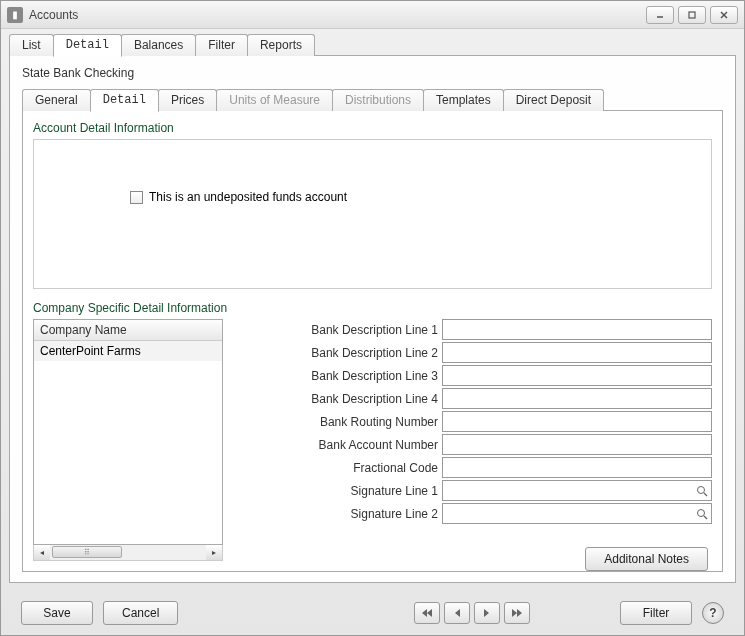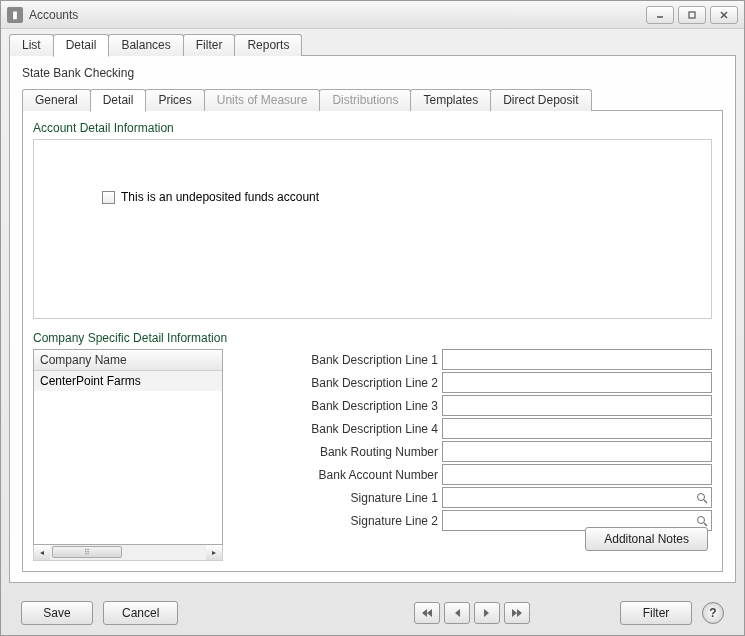--- a/index.html
+++ b/index.html
@@ -74,20 +74,21 @@
       color: #333;
       font-size: 12px;
     }
     .tab.active {
       background: #fff;
       position: relative;
       z-index: 3;
       border-bottom: 1px solid #fff;
       margin-bottom: -1px;
       padding-bottom: 4px;
+      font-family: Liberation Mono, monospace;
     }
     .tab.disabled { color: #999; }
     .panel {
       border: 1px solid #aaa;
       background: #fefefe;
       flex: 1;
       padding: 10px 12px;
       display: flex;
       flex-direction: column;
     }
@@ -112,22 +113,22 @@
       position: relative;
     }
     .section-label {
       color: #14532d;
       font-size: 12px;
       margin-bottom: 4px;
     }
     .detail-box {
       border: 1px solid #ccc;
       background: #fff;
-      height: 180px;
-      padding: 50px 0 0 68px;
+      height: 150px;
+      padding: 50px 0 0 96px;
       margin-bottom: 12px;
     }
     .checkbox-row {
       display: flex;
       align-items: center;
       gap: 6px;
     }
     .checkbox {
       width: 13px; height: 13px;
       border: 1px solid #888;
@@ -233,21 +234,21 @@
       display: flex;
       align-items: center;
       justify-content: center;
       cursor: pointer;
       color: #666;
     }
     .lookup-btn svg { width: 12px; height: 12px; }
     .additional-notes {
       position: absolute;
       right: 14px;
-      bottom: 20px;
+      bottom: 0;
     }
     .btn {
       padding: 4px 18px;
       border: 1px solid #999;
       border-radius: 3px;
       background: linear-gradient(to bottom, #fdfdfd, #e2e2e2);
       cursor: pointer;
       font-size: 12px;
       color: #222;
       min-width: 72px;
@@ -374,20 +375,24 @@
             </div>
             <div class="field-row">
               <span class="field-label">Bank Routing Number</span>
               <input class="field-input" value="" style="">
             </div>
             <div class="field-row">
               <span class="field-label">Bank Account Number</span>
               <input class="field-input" value="" style="">
             </div>
             <div class="field-row">
+              <span class="field-label">Fractional Code</span>
+              <input class="field-input" value="" style="">
+            </div>
+            <div class="field-row">
               <span class="field-label">Signature Line 1</span>
               <div class="input-wrap">
                 <input class="field-input" value="" style="">
                 <div class="lookup-btn">
                   <svg viewBox="0 0 12 12">
                       <circle cx="5" cy="5" r="3.5" fill="none" stroke="#666" stroke-width="1"></circle>
                       <line x1="8" y1="8" x2="11" y2="11" stroke="#666" stroke-width="1.3"></line>
                     </svg>
                 </div>
               </div>

